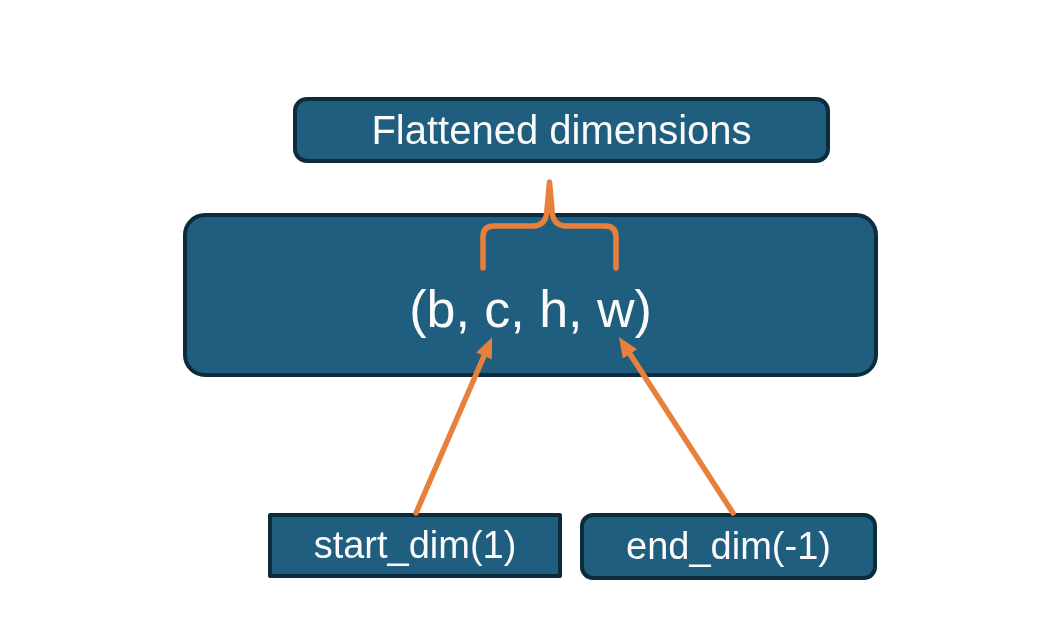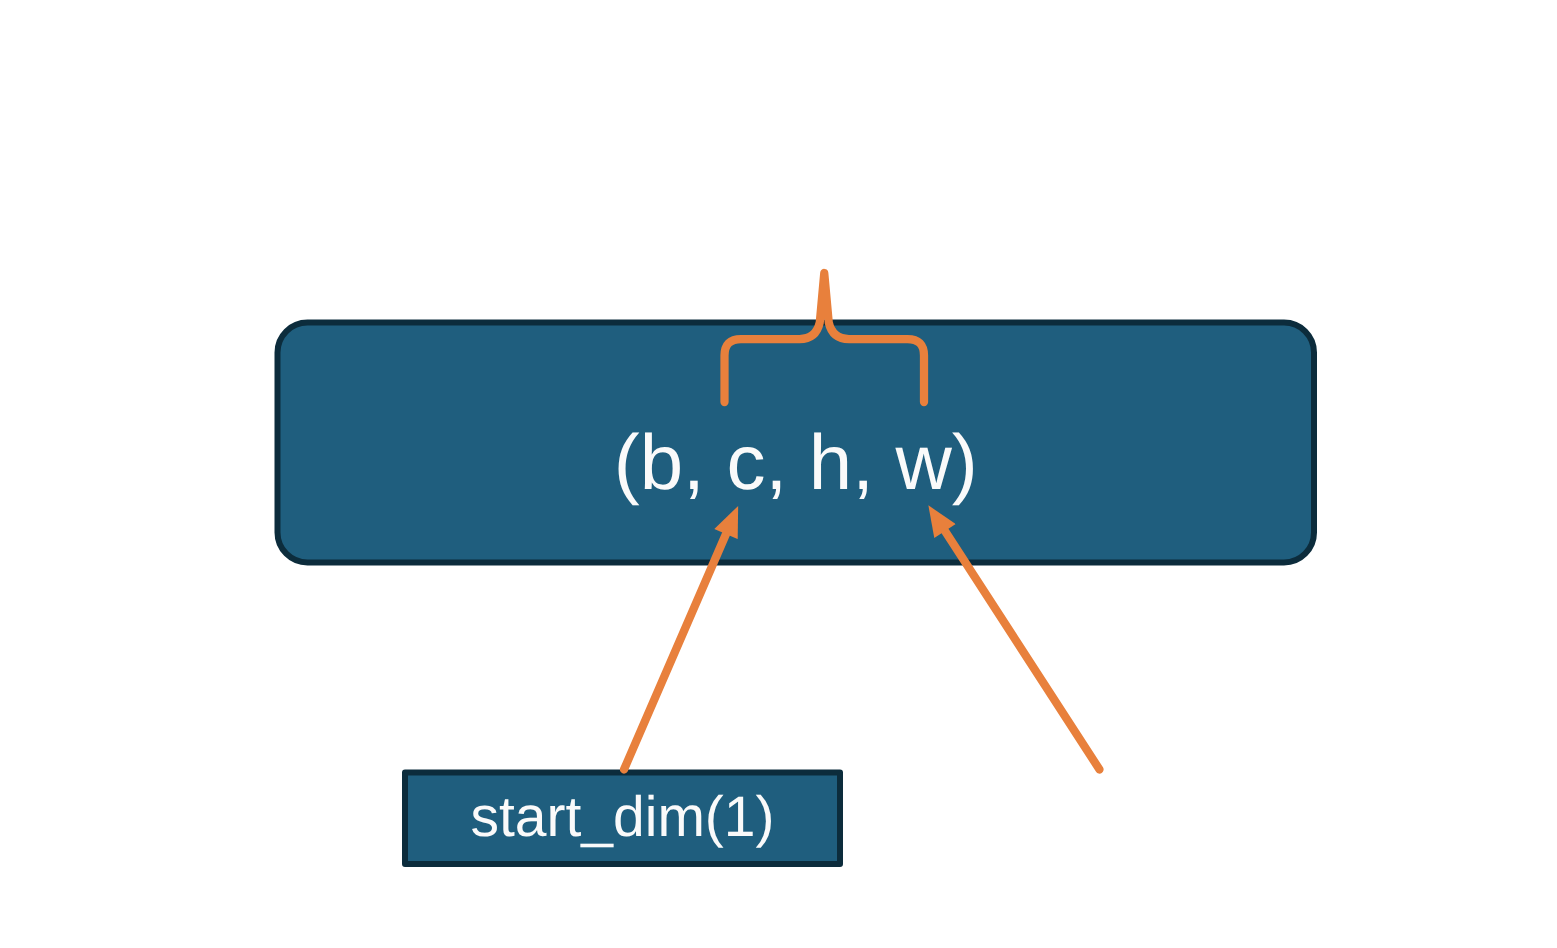--- a/index.html
+++ b/index.html
@@ -71,23 +71,29 @@
 
     <path class="brace" d="M 483 268 L 483 237 Q 483 226 494 226 L 533 226 Q 544 226 546.5 215
              L 549.5 182 L 552.5 215 Q 555 226 566 226 L 605 226 Q 616 226 616 237
              L 616 268"></path>
 
     <line class="arrow" x1="416" y1="513" x2="484" y2="356" marker-end="url(#ah)"></line>
 
     <line class="arrow" x1="733" y1="513" x2="630" y2="354" marker-end="url(#ah)"></line>
   </svg>
 
+  <div class="node box-title">
+    <span>Flattened dimensions</span>
+  </div>
 
   <div class="node box-tensor">
     <span>(b, c, h, w)</span>
   </div>
 
   <div class="node box-start">
     <span>start_dim(1)</span>
   </div>
 
+  <div class="node box-end">
+    <span>end_dim(-1)</span>
+  </div>
 
 </div>
 
 </body></html>

